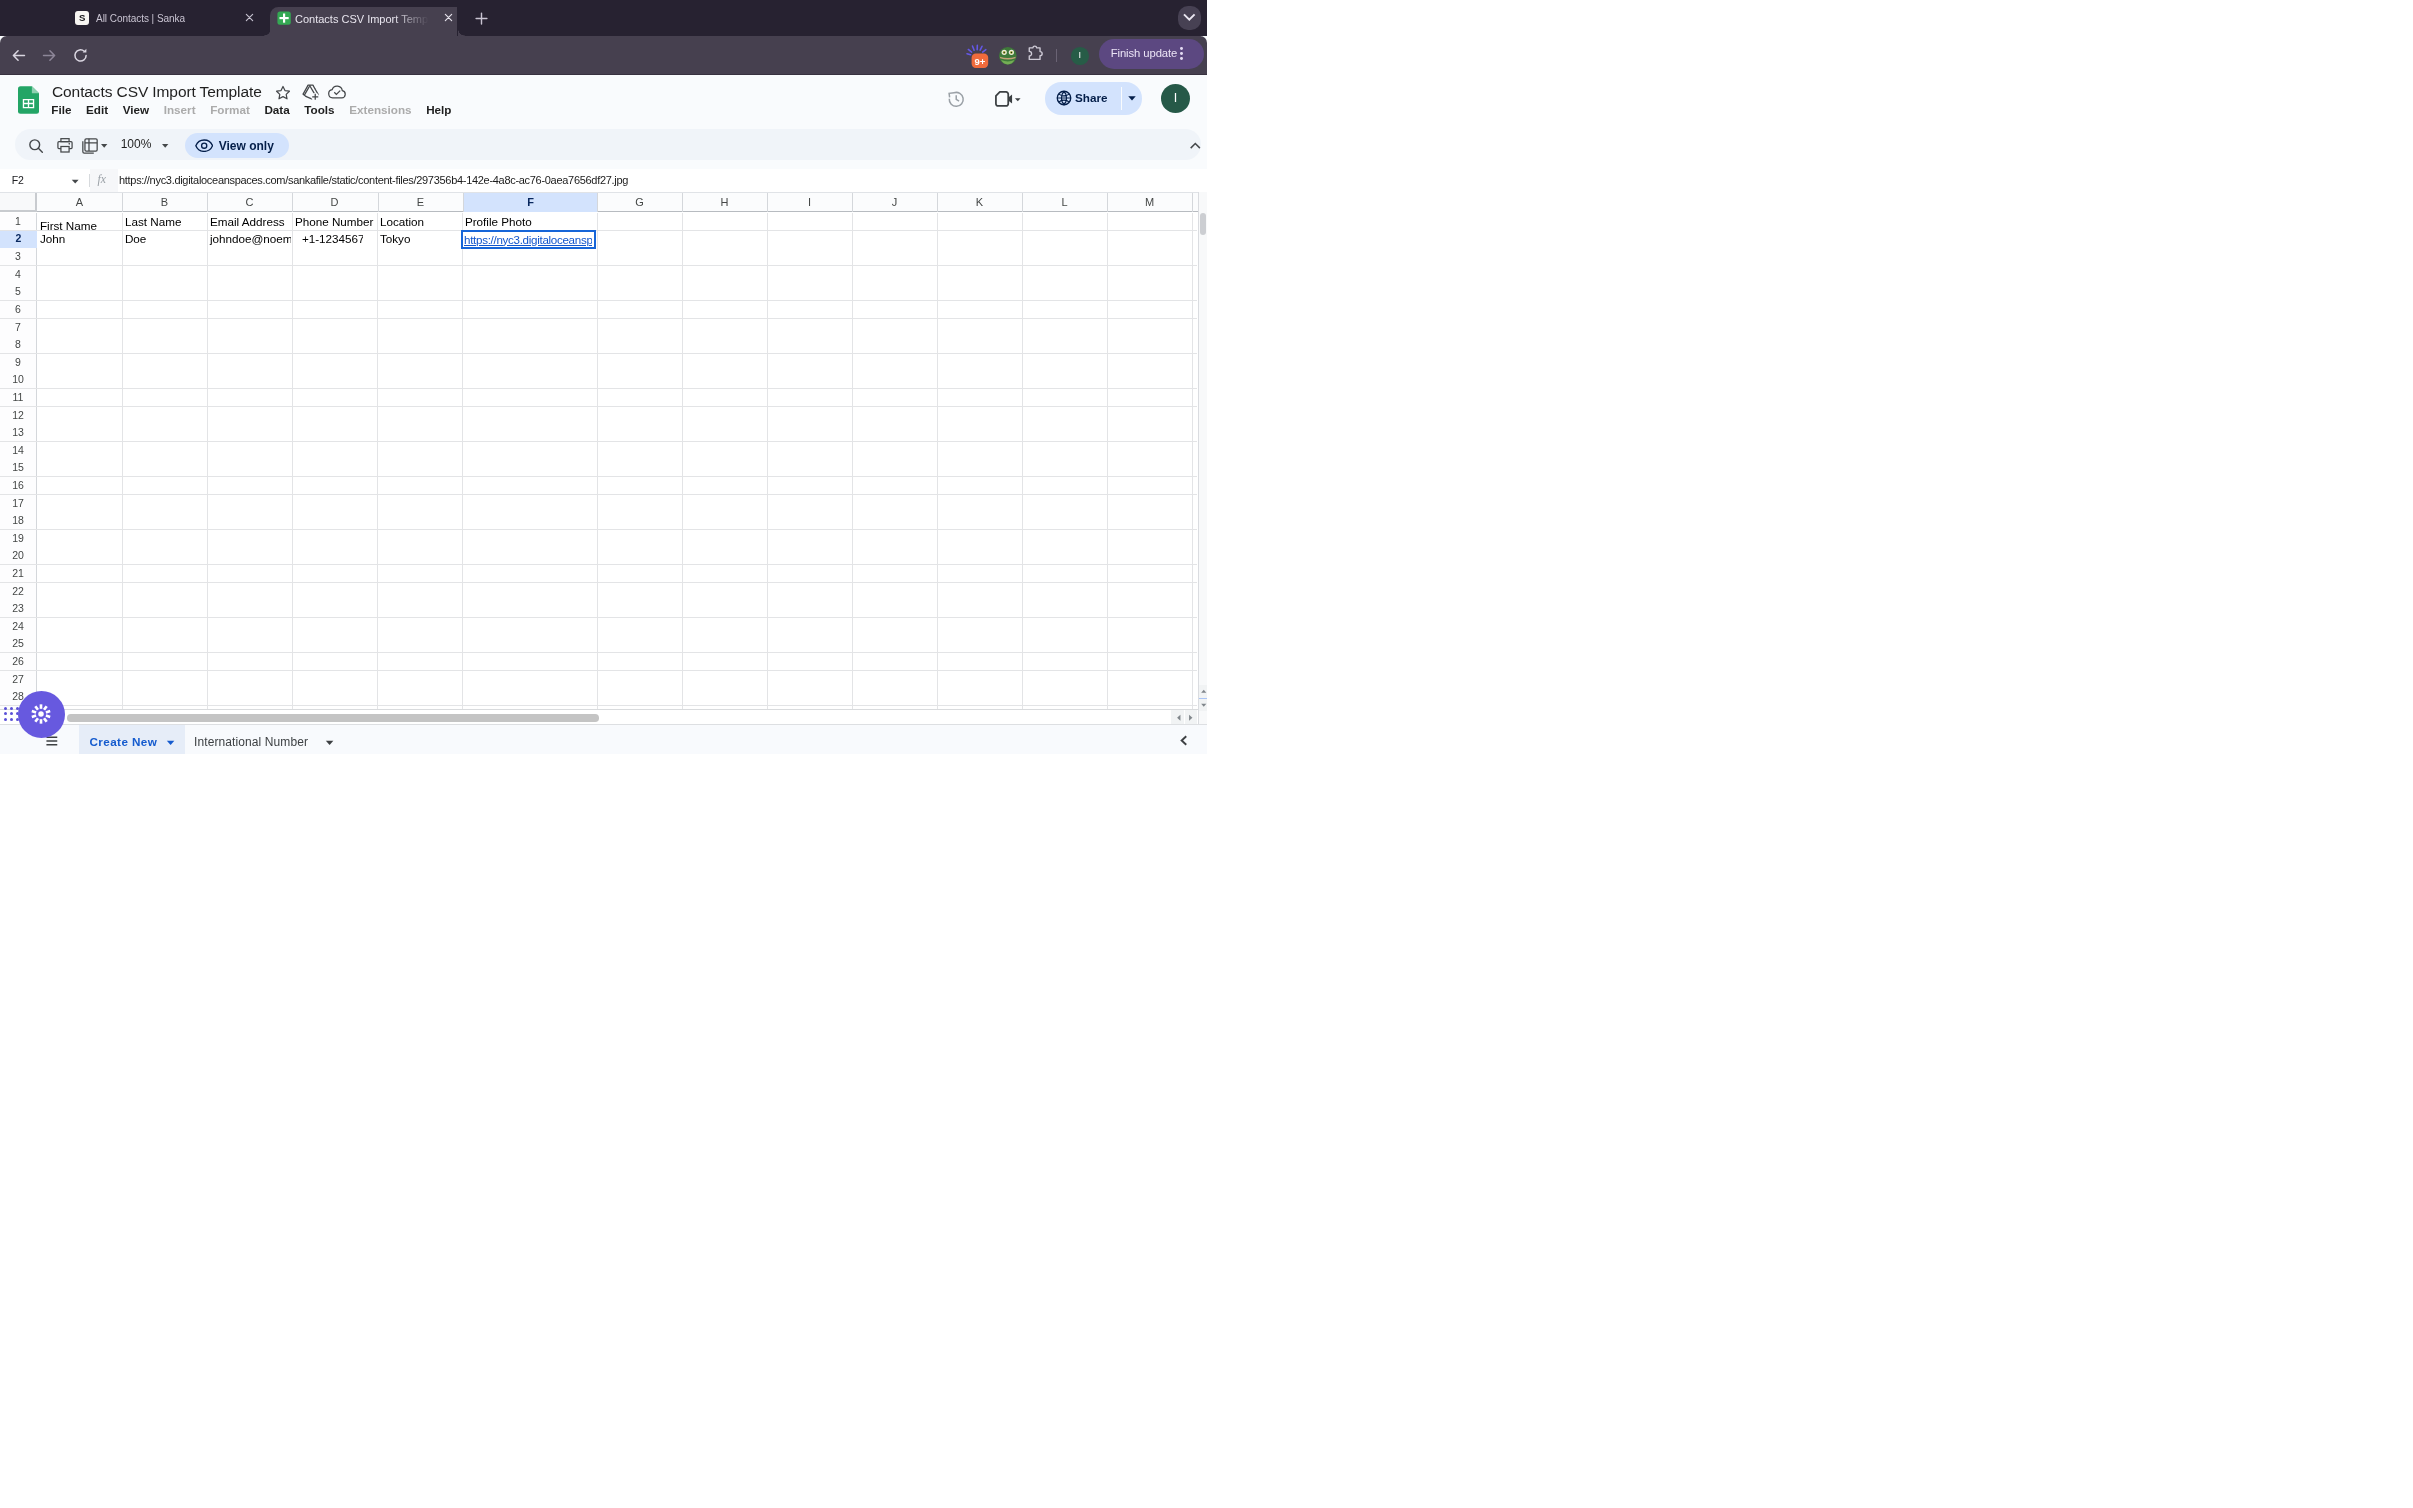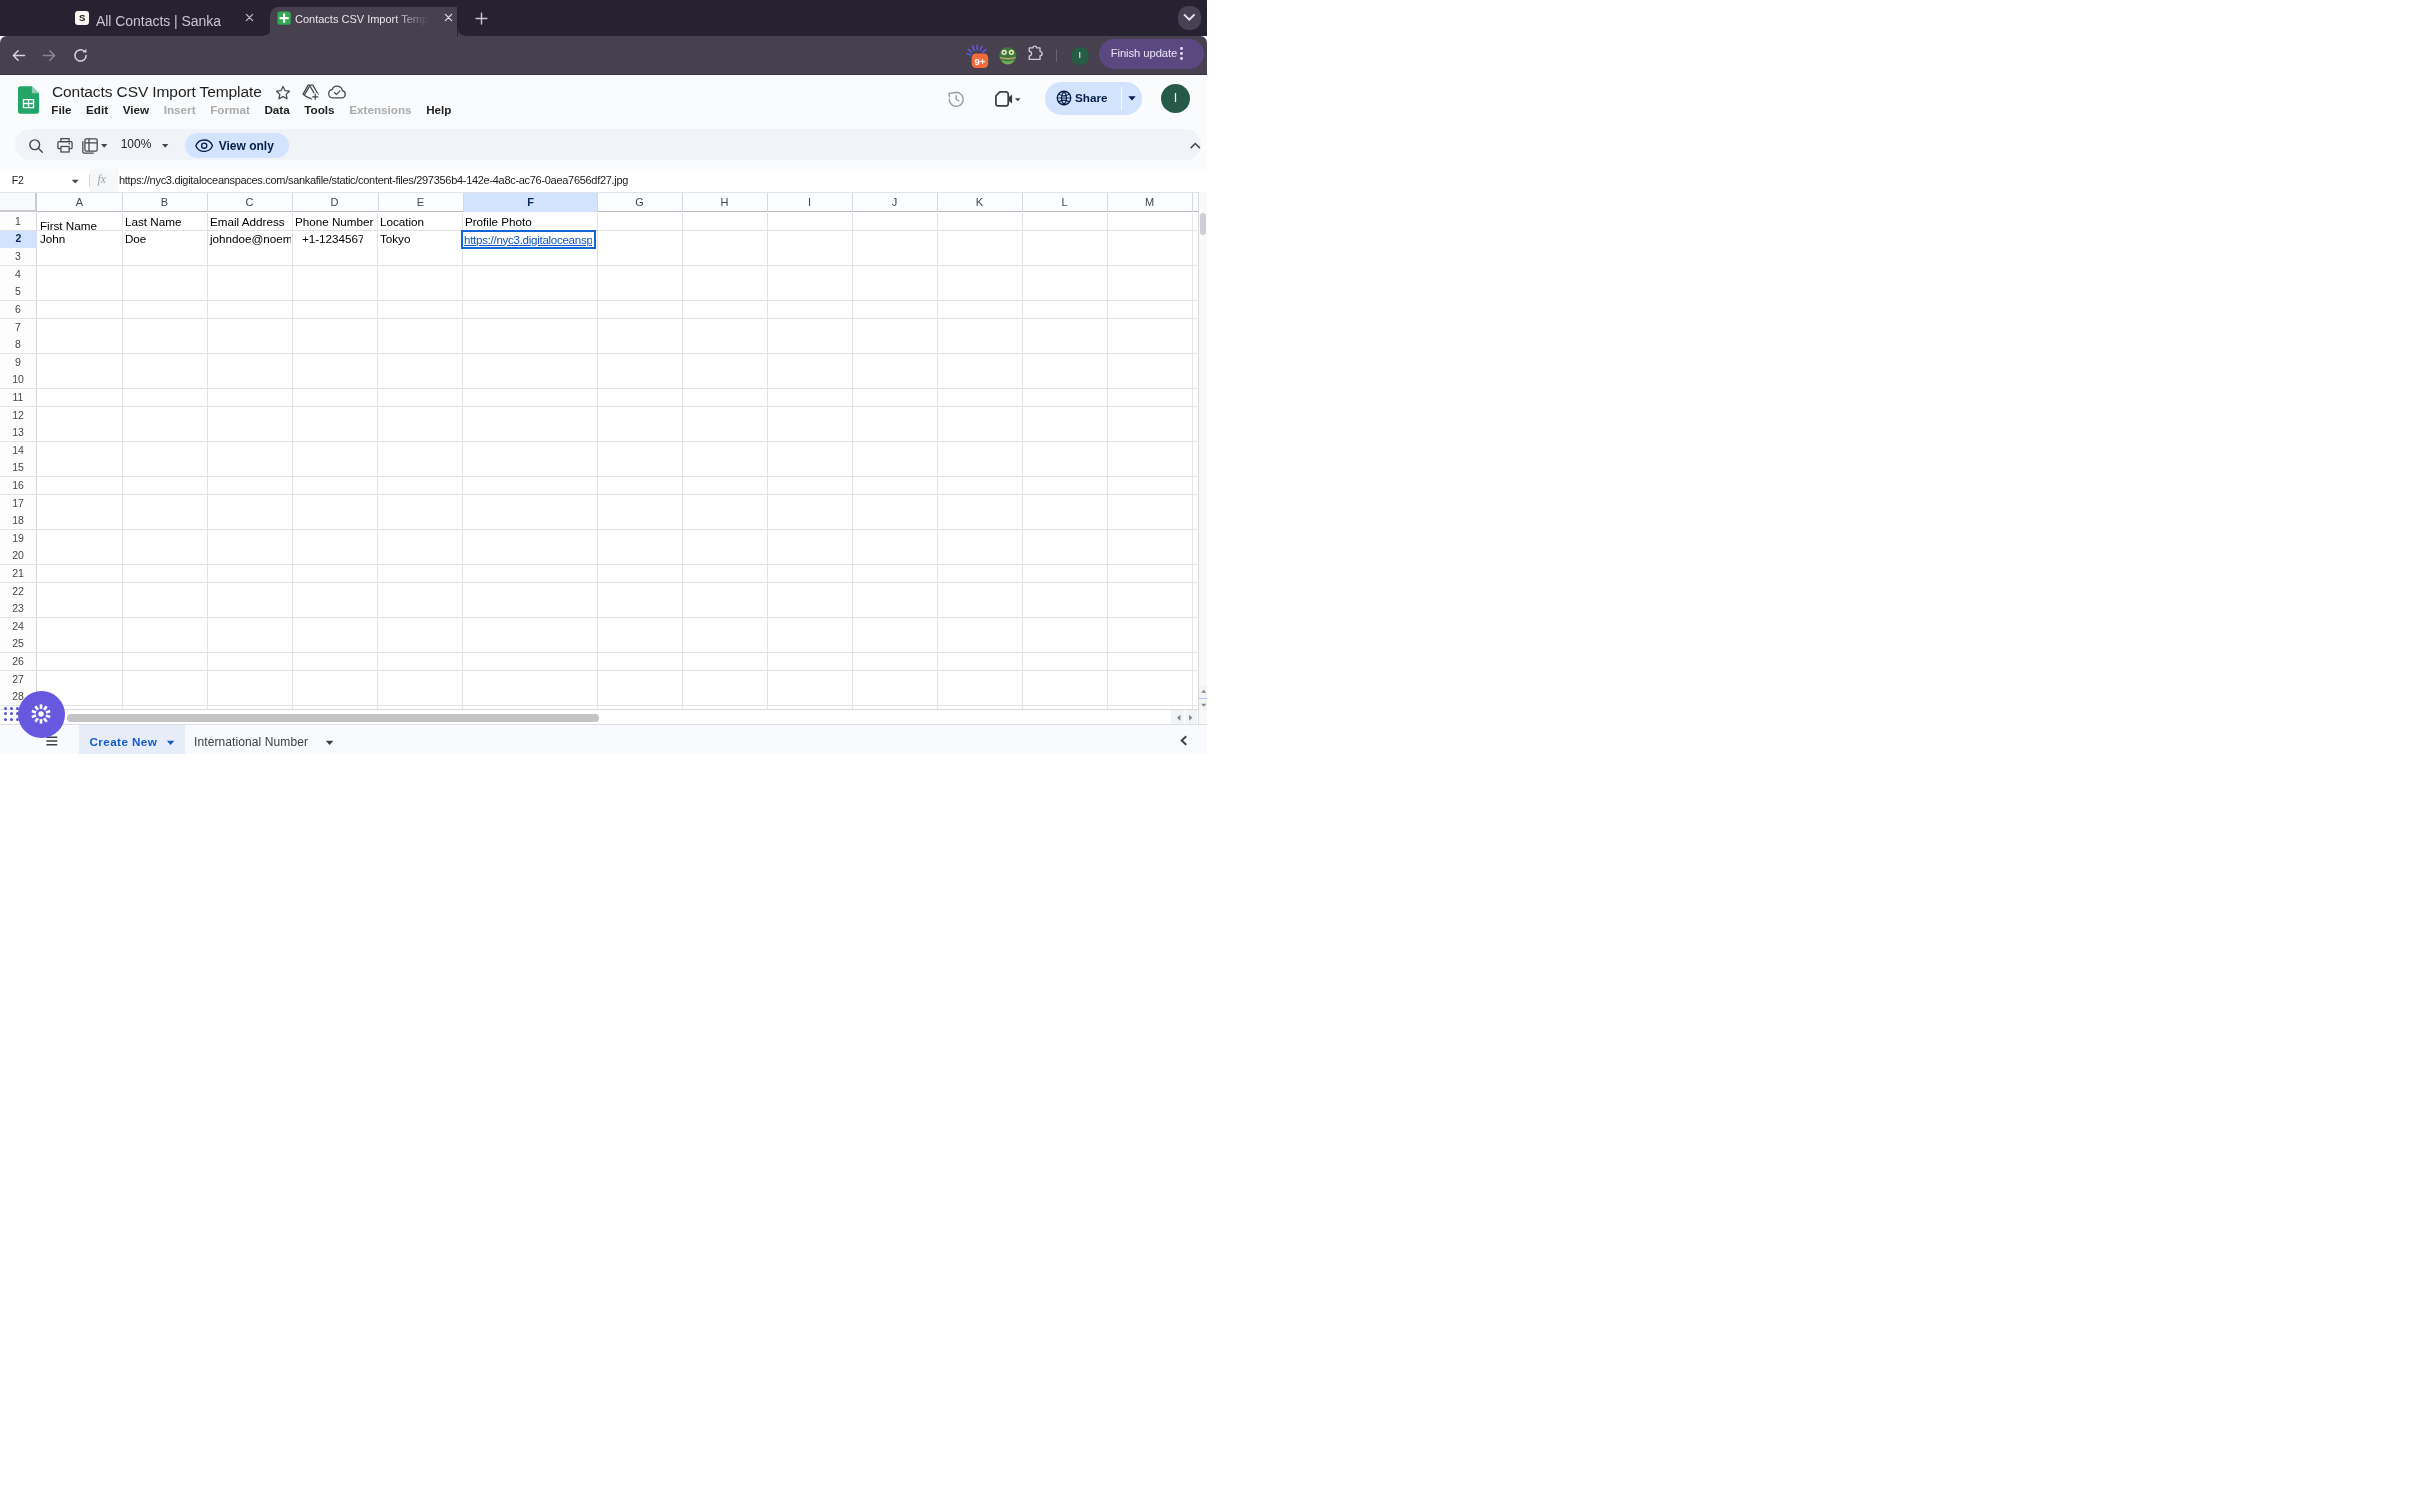--- a/index.html
+++ b/index.html
@@ -2,21 +2,21 @@
 <html style="font-size:13.4px"><head><meta charset="utf-8"><style>* { margin:0; padding:0; box-sizing:border-box; }
 html,body { width:1207px; height:754px; overflow:hidden; }
 body { font-family:"Liberation Sans", sans-serif; -webkit-font-smoothing:antialiased; }
 #app { position:relative; width:1207px; height:754px; background:#f9fbfd; overflow:hidden; }
 .abs { position:absolute; }
 svg { display:block; }
 
 #tabstrip { position:absolute; left:0; top:0; width:1207px; height:36px; background:#272231; }
 #chrometb { position:absolute; left:0; top:36px; width:1207px; height:39px; background:#46404f; border-radius:6.7px 6.7px 0 0; border-bottom:1.3px solid #37313f; }
 #tab1fav { position:absolute; left:75px; top:11px; width:14.2px; height:14.2px; background:#f7f5f2; border-radius:2.9px; color:#17161a; font-size:9.6px; font-weight:700; text-align:center; line-height:14.2px; }
-#tab1txt { position:absolute; left:96px; top:12.6px; font-size:14px; letter-spacing:-0.04px; color:#c9c4d2; }
+#tab1txt { position:absolute; left:96px; top:12.6px; font-size:10px; letter-spacing:-0.04px; color:#c9c4d2; }
 #tab2 { position:absolute; left:270px; top:6.7px; width:187px; height:29px; background:#46404f; border-radius:8.4px 8.4px 0 0; }
 .tcurve { position:absolute; width:6.7px; height:6.7px; top:29px; }
 #tcl { left:264px; background:radial-gradient(circle 6.7px at 0 0, rgba(0,0,0,0) 0 6.3px, #46404f 6.7px); }
 #tcr { left:458px; background:radial-gradient(circle 6.7px at 6.7px 0, rgba(0,0,0,0) 0 6.3px, #46404f 6.7px); }
 #tab2txt { position:absolute; left:25px; top:6.7px; width:155px; font-size:11px; color:#e8e5ee; white-space:nowrap; overflow:hidden; }
 #tab2fade { position:absolute; left:124px; top:0; width:63px; height:29px; background:linear-gradient(90deg, rgba(70,64,79,0), #46404f 55%); }
 #winchev { position:absolute; left:1178px; top:5.9px; width:22.6px; height:24px; background:#474153; border-radius:10px; }
 
 .navic { position:absolute; top:47px; }
 #urlpill { position:absolute; left:101px; top:39px; width:853px; height:28.5px; border-radius:14.2px; background:#36303f; }

